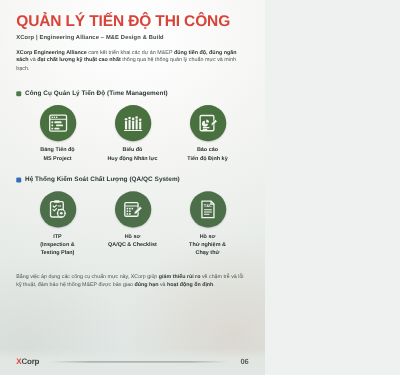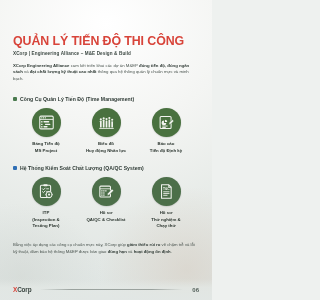--- a/index.html
+++ b/index.html
@@ -29,21 +29,20 @@
       radial-gradient(ellipse 60% 40% at 88% 90%, rgba(214,204,192,0.55) 0%, rgba(214,204,192,0) 70%),
       radial-gradient(ellipse 55% 35% at 10% 92%, rgba(205,210,205,0.45) 0%, rgba(205,210,205,0) 70%);
     pointer-events:none;
   }
 
   
   .header {
     position: relative;
     z-index: 2;
     padding: 11px 13px 0 13px;
-    margin-top: 24px;
   }
   .title {
     color: #d8443a;
     font-size: 12.4px;
     font-weight: bold;
     letter-spacing: -0.1px;
     line-height: 1.05;
     margin: 0;
     white-space: nowrap;
   }

